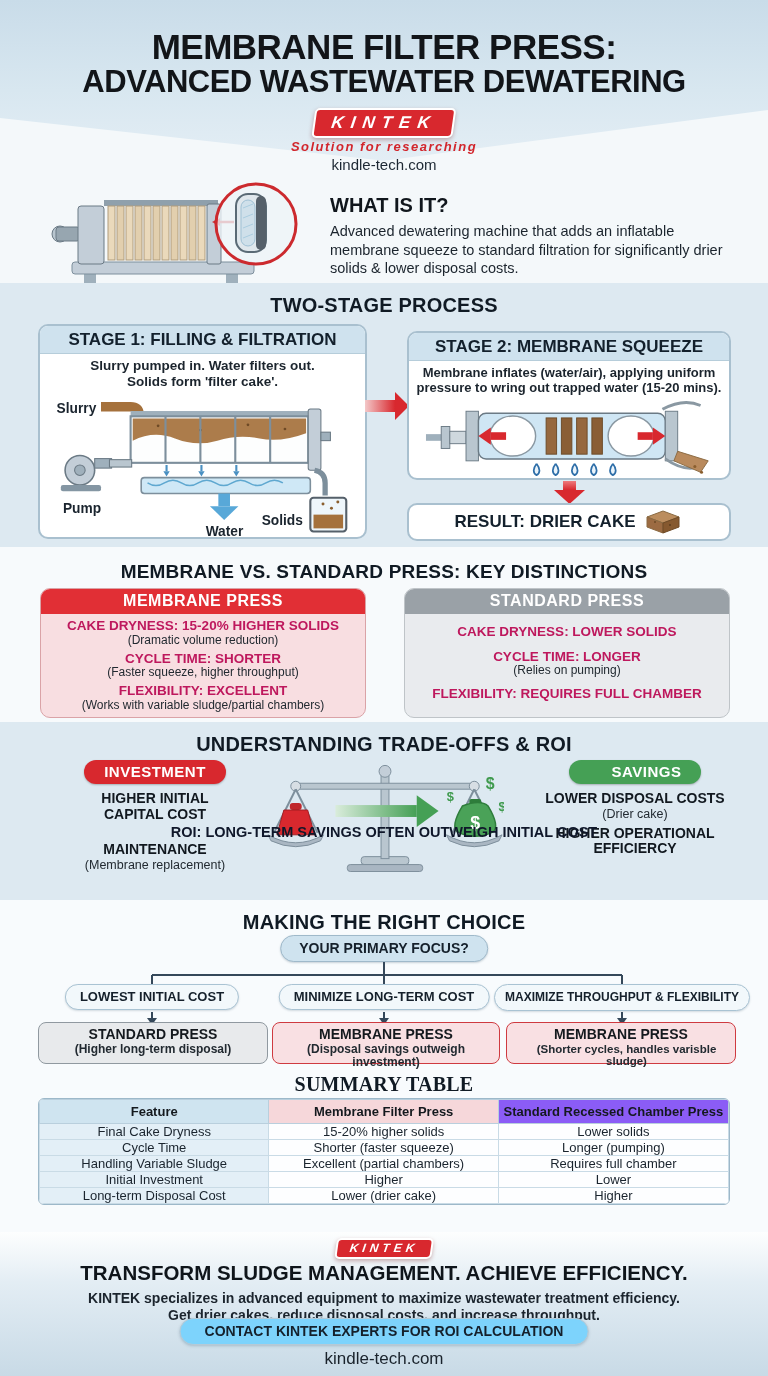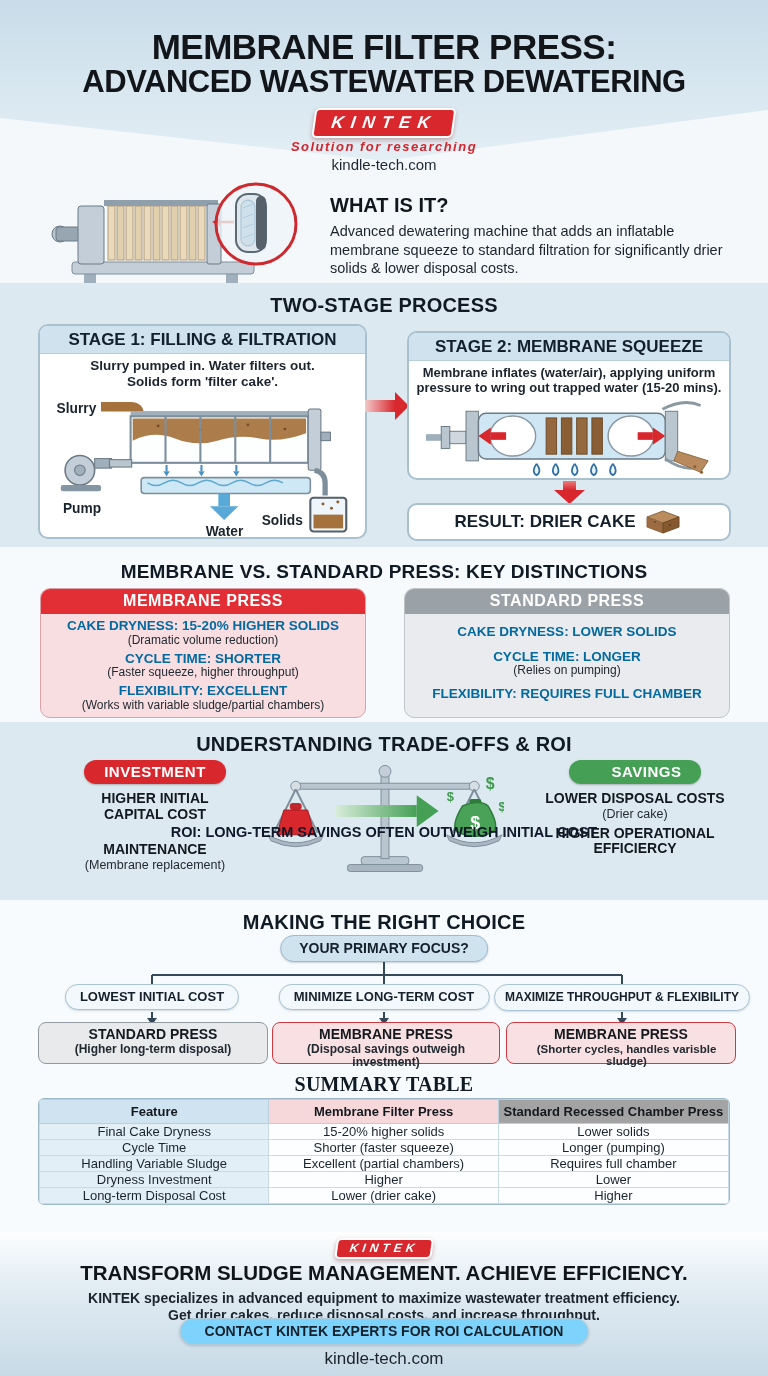--- a/index.html
+++ b/index.html
@@ -61,21 +61,21 @@
   .svgtext { font-family:"Liberation Sans",sans-serif; font-size:13px; font-weight:700; fill:#1a242e; }
 
   
   .card { border-radius:10px; overflow:hidden; text-align:center; }
   .card-m { left:40px; top:588px; width:326px; height:130px; background:#f8dee1; border:1px solid #daa3a7; }
   .card-s { left:404px; top:588px; width:326px; height:130px; background:#e9ebee; border:1px solid #bfc4c8; }
   .card-hd { color:#fff; font-size:16px; font-weight:800; letter-spacing:0.5px; padding:3px 0 4px; }
   .card-m .card-hd { background:#e12f35; }
   .card-s .card-hd { background:#9aa1a7; }
   .item { margin-top:4px; }
-  .item-main { font-size:13.5px; font-weight:800; color:#0369a1; line-height:1.15; }
+  .item-main { font-size:13.5px; font-weight:800; color:#be185d; line-height:1.15; }
   .item-sub { font-size:12px; font-weight:500; color:#222a31; line-height:1.1; }
   .card-s .item-solo { margin-top:10px; }
   .card-s .item-gap { margin-top:9px; }
 
   
   .col-inv { left:55px; top:760px; width:200px; text-align:center; }
   .col-sav { left:523px; top:760px; width:224px; text-align:center; }
   .pill-tag { display:inline-block; padding:3px 20px 4px; border-radius:15px;
     color:#fff; font-size:15px; font-weight:800; letter-spacing:0.5px; box-shadow:0 1px 2px rgba(0,0,0,.25); }
   .pill-red { background:#d8282e; } .pill-green { background:#45a055;padding-left:43px; }
@@ -99,21 +99,21 @@
   .out-title { font-size:14px; font-weight:800; color:#14191e; line-height:1.2; }
   .out-note { font-size:12px; font-weight:600; color:#222a31; line-height:1.1; }
   .o3 .out-note { font-size:11.5px;padding-left:11px; }
 
   
   .tablewrap { left:38px; top:1098px; width:692px; border:1.5px solid #9db8c9; border-radius:6px;
     overflow:hidden; background:#fff; }
   table { width:100%; border-collapse:collapse; font-size:13px; }
   th { padding:4px 2px; font-weight:700; color:#14191e; border:1px solid #b9cfdd; }
   td { padding:0 2px; text-align:center; font-weight:500; color:#1a242e; border:1px solid #c9dbe6; }
-  .th-f { background:#cfe4f0; } .th-m { background:#f6d7da; } .th-s { background:#a3a3a3; }
+  .th-f { background:#cfe4f0; } .th-m { background:#f6d7da; } .th-s { background:#8b5cf6; }
   td.cf { background:#e3eff7; } td.cd { background:#fdfeff; }
 
   
   .badge-sm { top:1238px; padding:1px 12px 2px; font-size:12px; letter-spacing:4px; }
   .f-head { top:1261px; font-size:20.5px; font-weight:800; color:#0f151b; }
   .f-body { font-size:14px; font-weight:600; color:#1b242d; }
   .f-b1 { top:1290px; } .f-b2 { top:1307px; }
   .cta { top:1318px; left:50%; transform:translateX(-50%); padding:4px 24px 5px;
     background:#7dd3fc; border:1.5px solid #b5cad7; border-radius:16px;
     font-size:14px; font-weight:800; color:#15202b; box-shadow:0 1px 3px rgba(70,100,120,.3);
@@ -428,21 +428,21 @@
           <td class="cf">Cycle Time</td>
           <td class="cd">Shorter (faster squeeze)</td>
           <td class="cd">Longer (pumping)</td>
         </tr>
         <tr>
           <td class="cf">Handling Variable Sludge</td>
           <td class="cd">Excellent (partial chambers)</td>
           <td class="cd">Requires full chamber</td>
         </tr>
         <tr>
-          <td class="cf">Dryness Investment</td>
+          <td class="cf">Initial Investment</td>
           <td class="cd">Higher</td>
           <td class="cd">Lower</td>
         </tr>
         <tr>
           <td class="cf">Long-term Disposal Cost</td>
           <td class="cd">Lower (drier cake)</td>
           <td class="cd">Higher</td>
         </tr>
       </tbody>
     </table>

